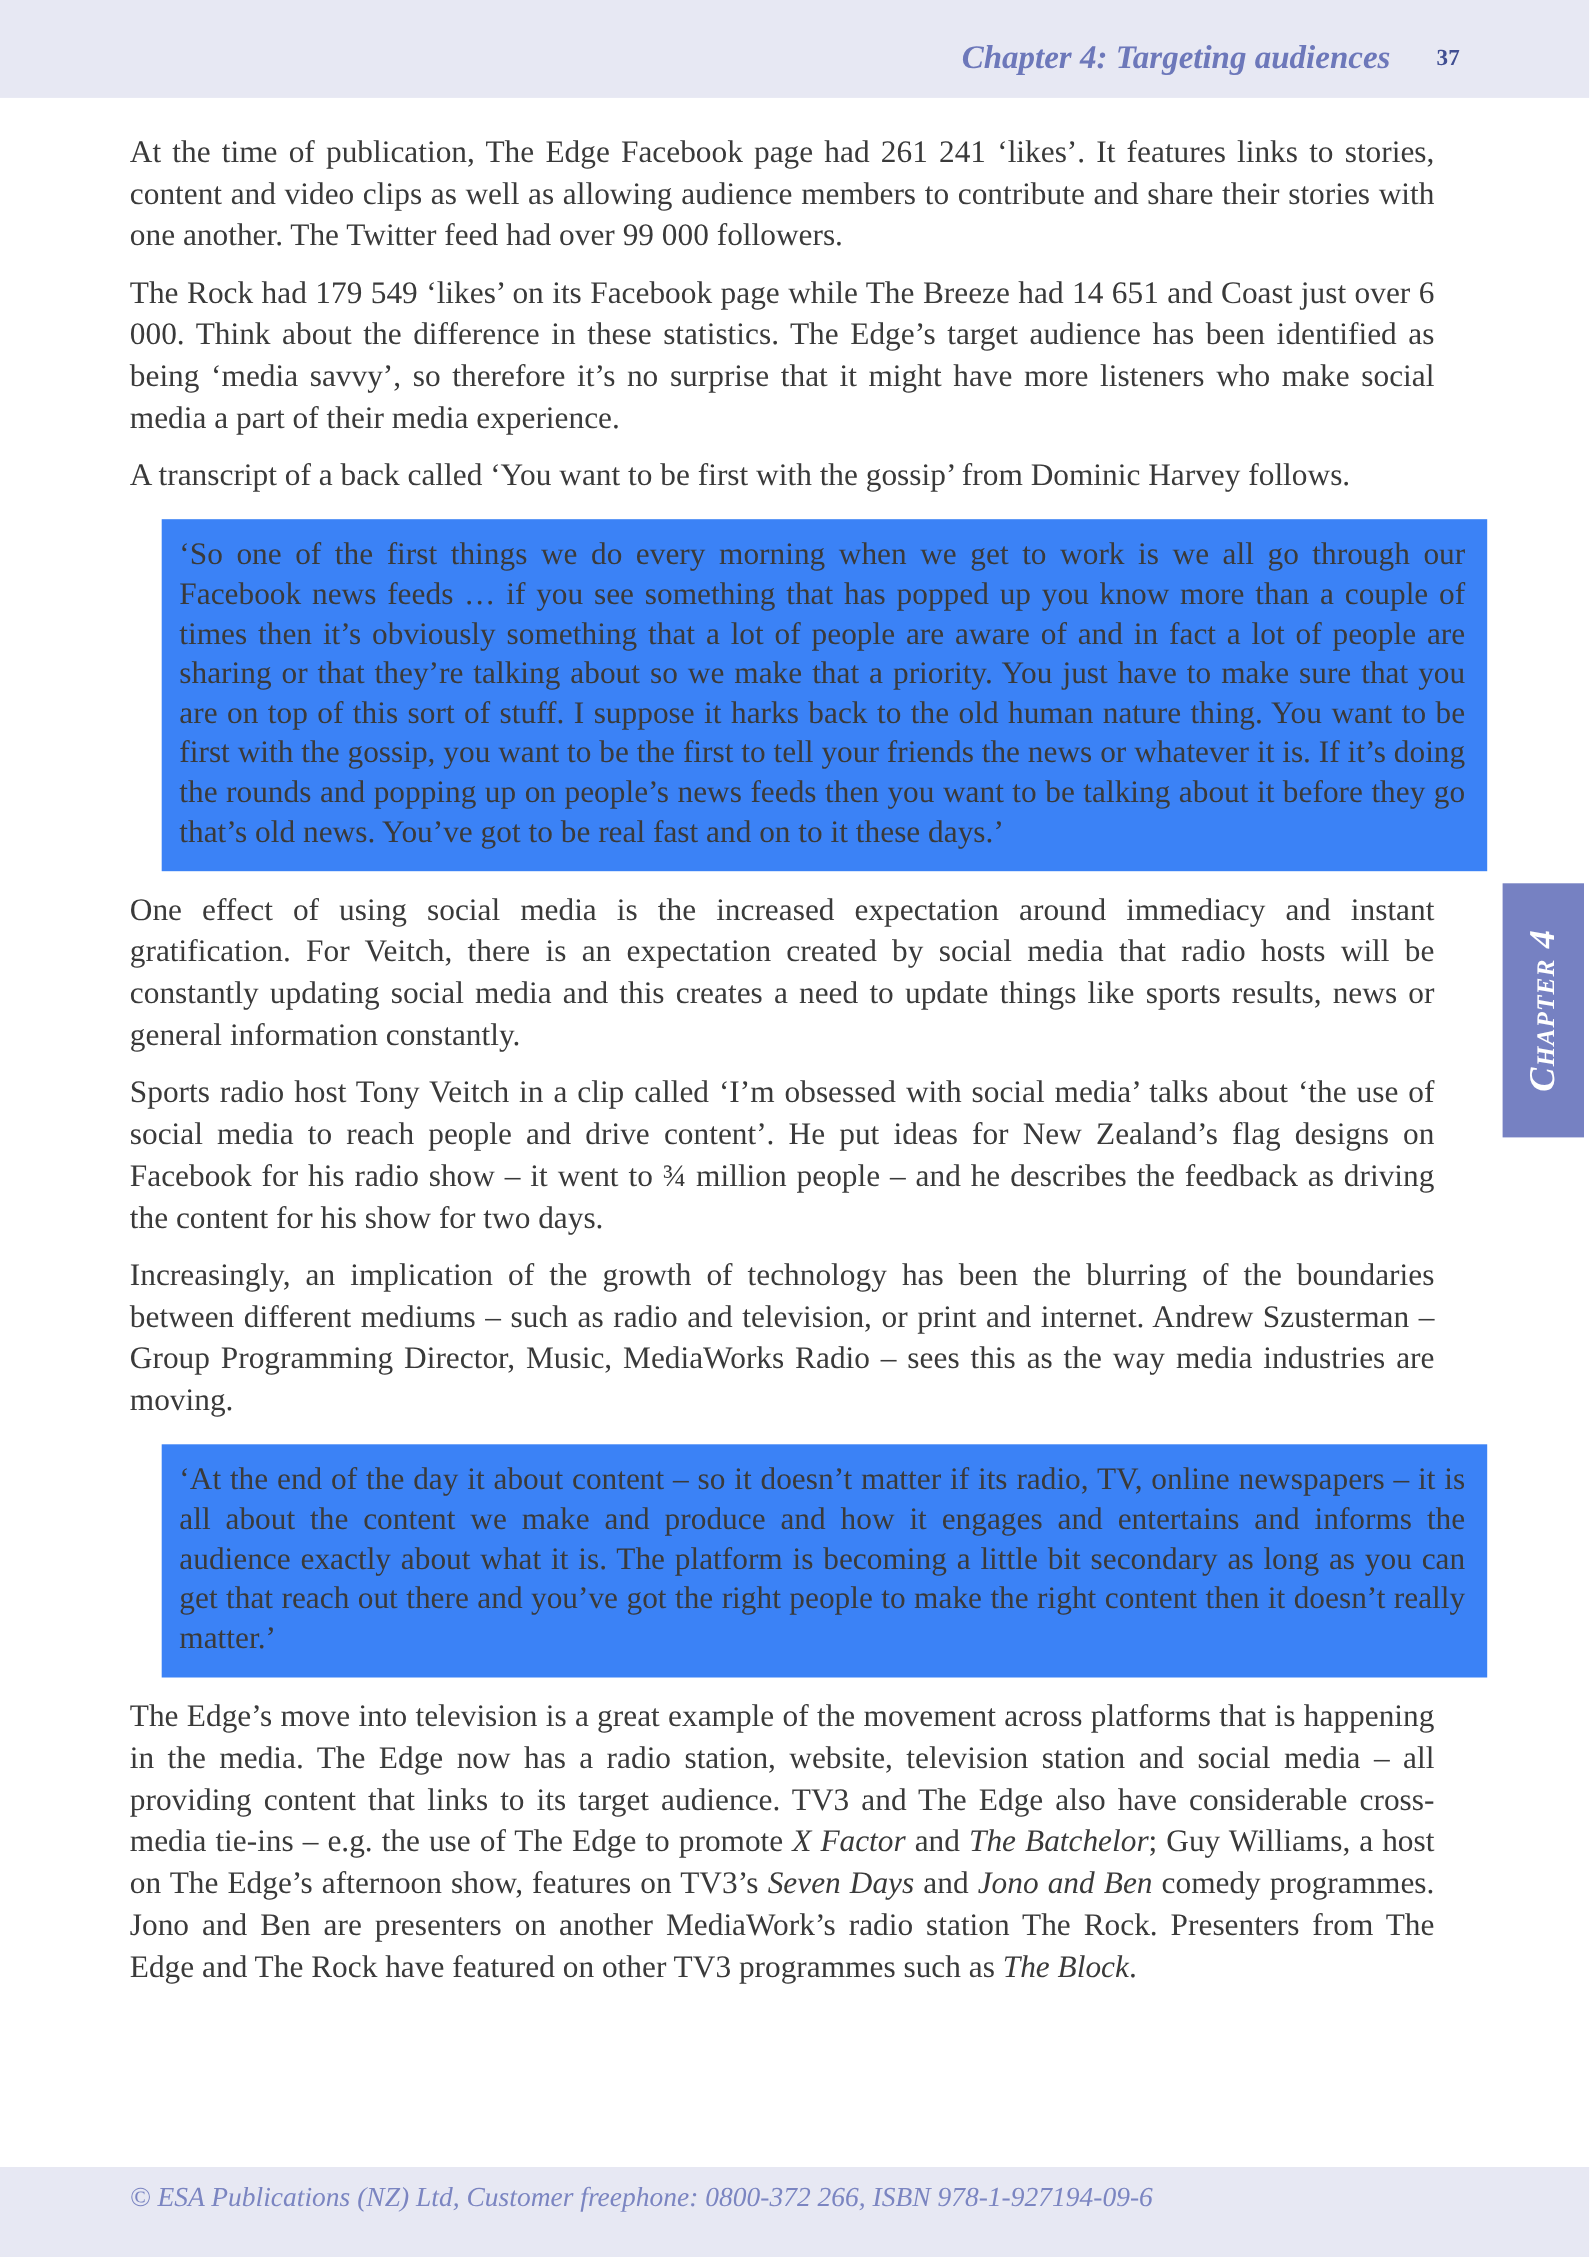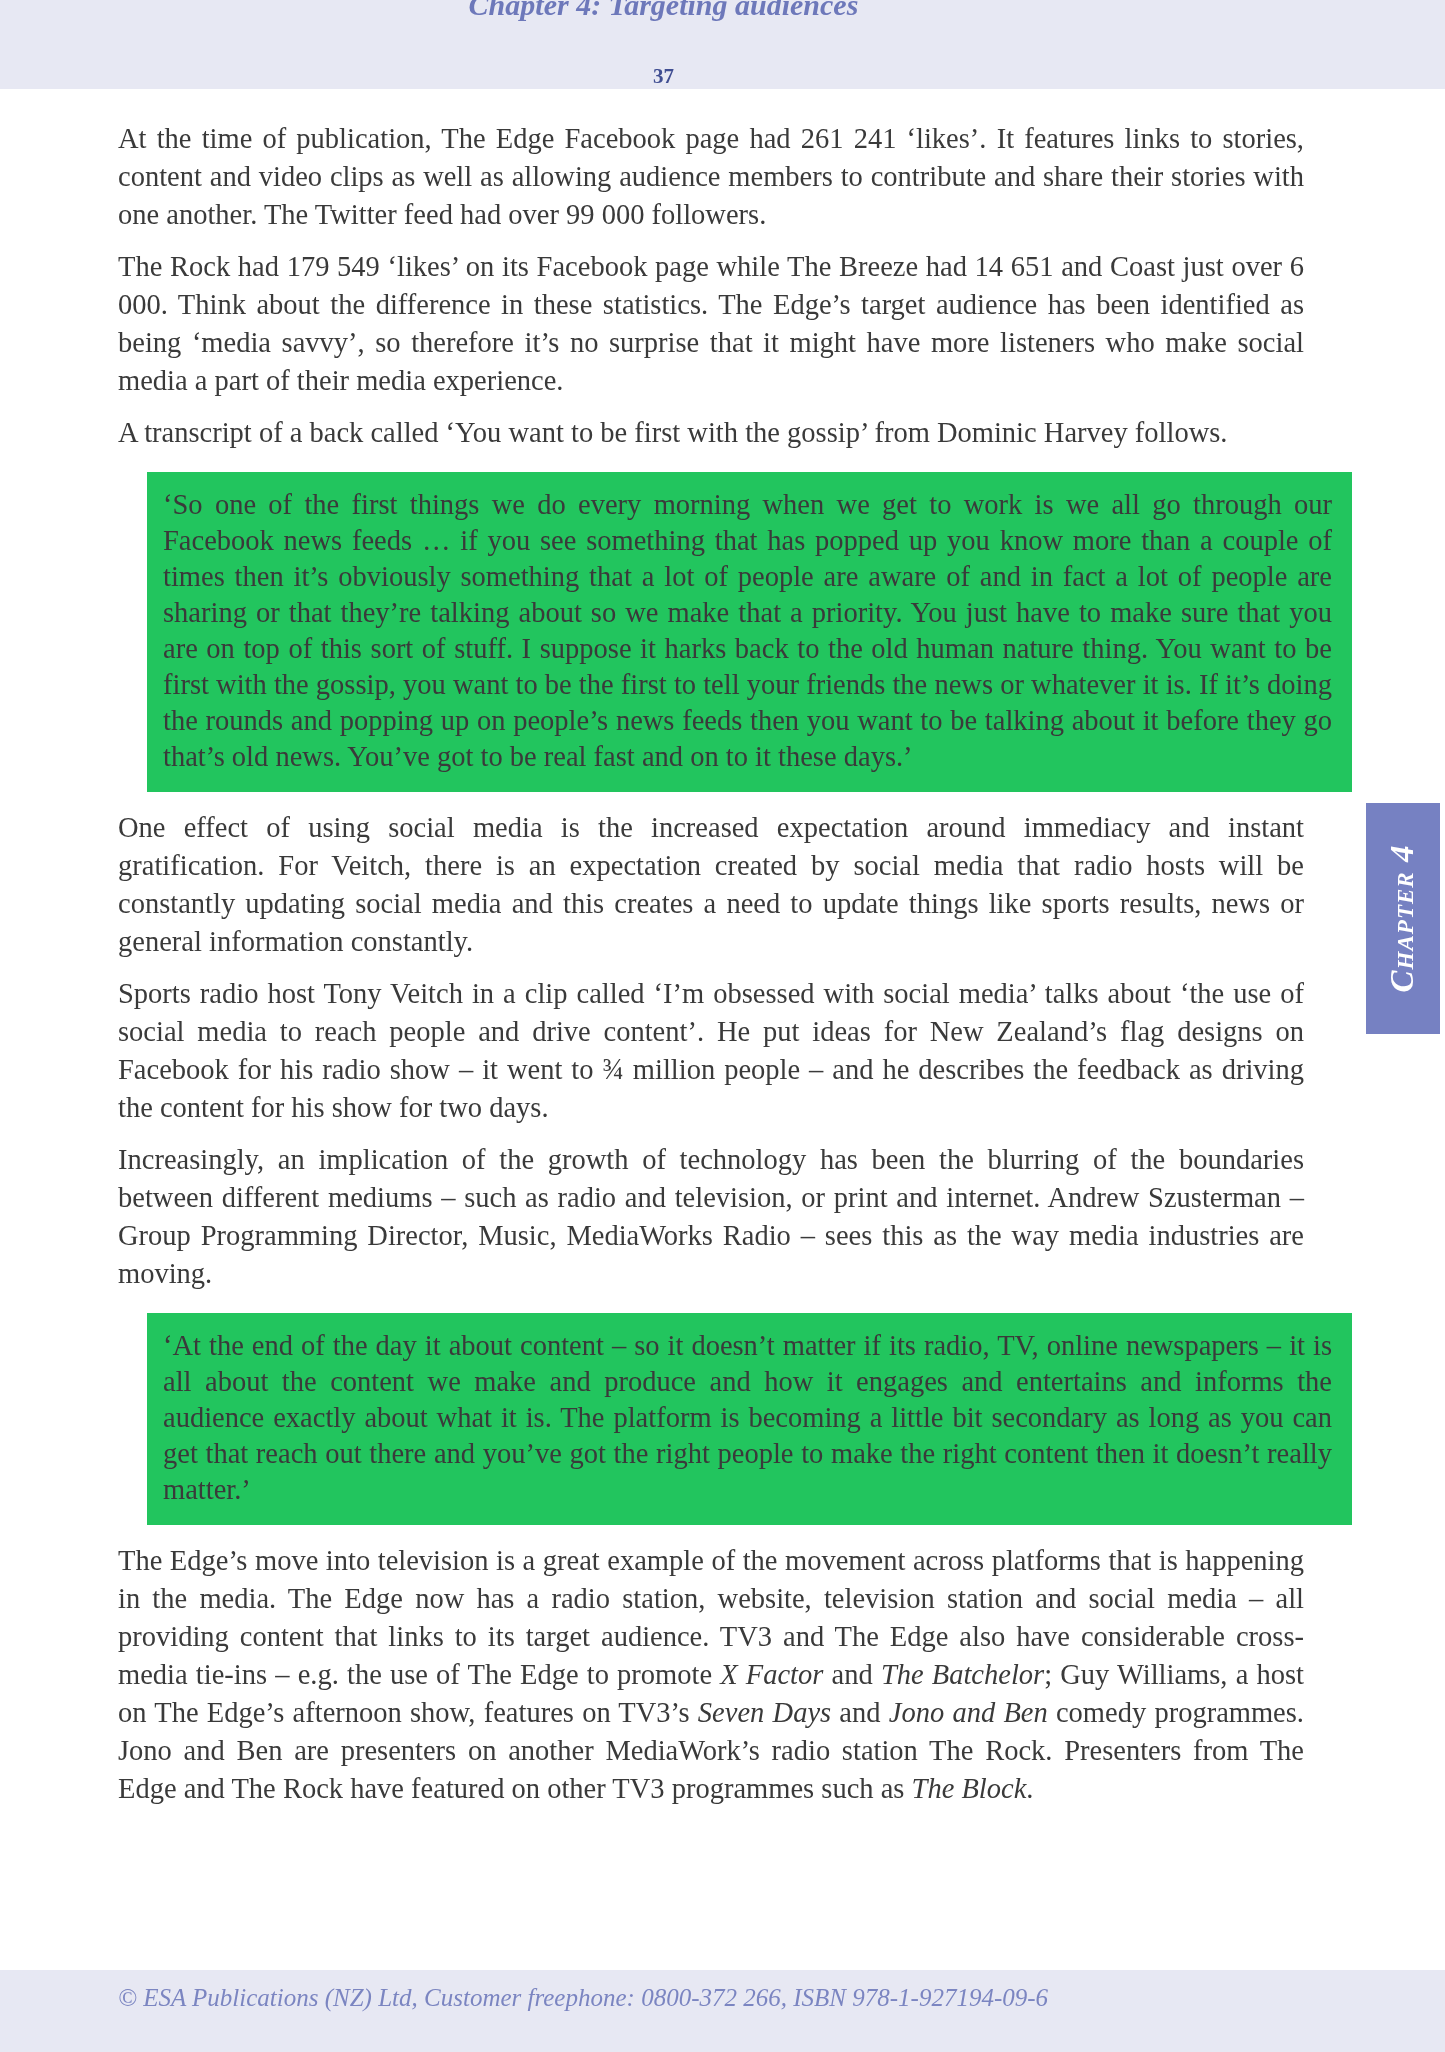--- a/index.html
+++ b/index.html
@@ -17,21 +17,20 @@
     position: absolute;
     top: 0; left: 0; right: 0;
     height: 89px;
     background: #e7e8f3;
     display: flex;
     align-items: center;
     justify-content: flex-end;
     padding: 16px 118px 0 0;
     box-sizing: border-box;
     gap: 42px;
-    flex-direction: column;
   }
   .running-head {
     font-style: italic;
     font-weight: bold;
     font-size: 30px;
     color: #6d78ba;
   }
   .page-num {
     font-weight: bold;
     font-size: 21px;
@@ -49,21 +48,21 @@
   .content p {
     margin: 12px 48px 14px 0;
     font-size: 28.5px;
     line-height: 38px;
     text-align: justify;
     color: #3a3a3a;
   }
   .content p i { }
 
   .quote {
-    background: #22c55e;
+    background: #3b82f6;
     margin: 20px 0 17px 29px;
     padding: 15px 20px 17px 16px;
     font-size: 28.5px;
     line-height: 36px;
     text-align: justify;
     color: #3a3a3a;
   }
 
   
   .chapter-tab {

